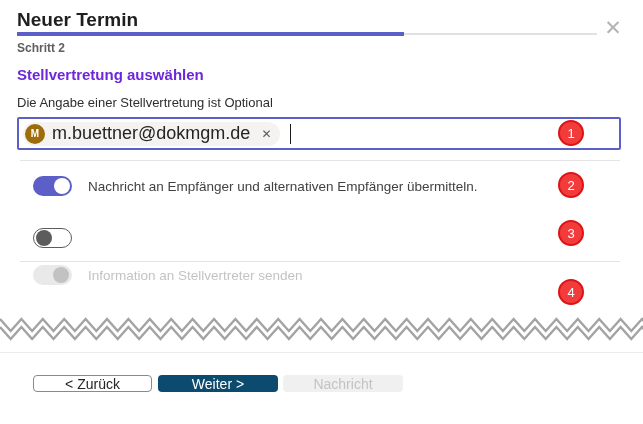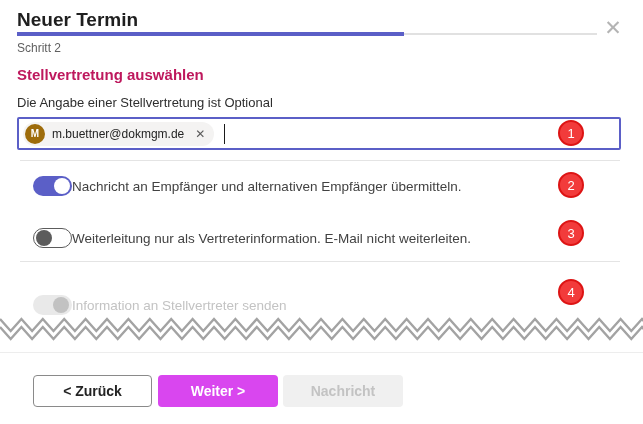--- a/index.html
+++ b/index.html
@@ -14,63 +14,63 @@
   .progress {
     position:absolute; left:17px; top:32px; width:580px; height:4px;
   }
   .progress .track {
     position:absolute; left:0; top:1px; width:100%; height:2px; background:#e1e1e1;
   }
   .progress .fill {
     position:absolute; left:0; top:0; width:66.7%; height:4px; background:#5b5fc7;
   }
   .step {
-    position:absolute; left:17px; top:41px; font-size:12px; color:#5f5f5f;
+    position:absolute; left:17px; top:41px; font-size:12px; color:#5f5f5f;font-weight:bold;
   }
   .close-btn {
     position:absolute; left:599px; top:13px; width:28px; height:28px;
     display:flex; align-items:center; justify-content:center;
     font-size:21px; font-weight:300; color:#b4b4b4; cursor:pointer; line-height:1;
   }
   .heading {
-    position:absolute; left:17px; top:66px; font-size:15px; font-weight:bold; color:#be185d;text-align:right;
+    position:absolute; left:17px; top:66px; font-size:15px; font-weight:bold; color:#6d28d9;text-align:right;
   }
   .subheading {
     position:absolute; left:17px; top:95px; font-size:13px; color:#2e2e2e;
   }
   .recipient-input {
     position:absolute; left:17px; top:117px; width:604px; height:33px;
     border:2px solid #5b5fc7; border-radius:2px; background:#fff;
     display:flex; align-items:center; padding-left:4px;
   }
   .chip {
     display:flex; align-items:center; height:24px; background:#f4f3f2;
     border-radius:12px; padding:0 9px 0 2px;
   }
   .avatar {
     width:20px; height:20px; border-radius:50%; background:#9e6c0b;
     color:#fff; font-size:10px; font-weight:bold;
     display:flex; align-items:center; justify-content:center; margin-right:7px;
   }
-  .chip-email { font-size:12px; color:#242424; }
+  .chip-email { font-size:18px; color:#242424; }
   .chip-remove {
     margin-left:11px; font-size:12px; color:#5a5a5a; cursor:pointer; line-height:1;
   }
   .caret { width:1px; height:20px; background:#1a1a1a; margin-left:10px; }
   .divider { position:absolute; left:20px; width:600px; height:1px; background:#e4e4e4; }
   .divider.d1 { top:160px; }
   .divider.d2 { top:261px; }
   .bottom-line { position:absolute; left:0; top:352px; width:643px; height:1px; background:#ededed; }
   .toggle-row {
     position:absolute; left:33px; right:85px; height:22px;
-    display:flex; align-items:center; 
+    display:flex; align-items:center; gap:16px;
   }
   .toggle-row.r1 { top:175px; }
   .toggle-row.r2 { top:227px; }
-  .toggle-row.r3 { top:294px; }
+  .toggle-row.r3 { top:264px; }
   .switch {
     position:relative; width:39px; height:20px; border-radius:10px; flex:0 0 auto; cursor:pointer;
   }
   .switch .knob {
     position:absolute; top:2px; width:16px; height:16px; border-radius:50%;
   }
   .switch.on { background:#5b5fc7; }
   .switch.on .knob { right:2px; background:#ffffff; }
   .switch.off { background:#ffffff; border:1px solid #5c5c5c; }
   .switch.off .knob { left:2px; top:1px; background:#5c5c5c; }
@@ -82,26 +82,26 @@
     position:absolute; left:558px; width:26px; height:26px; border-radius:50%;
     background:#f23b3b; border:2px solid #dd1414; color:#ffffff;
     font-size:13px; display:flex; align-items:center; justify-content:center;
   }
   .badge.b1 { top:120px; }
   .badge.b2 { top:172px; }
   .badge.b3 { top:220px; }
   .badge.b4 { top:279px; }
   .zigzag { position:absolute; left:0; top:315px; width:643px; height:34px; }
   .btn {
-    position:absolute; top:375px; height:32px; width:120px; border-radius:4px;
-    font-family:"Liberation Sans", sans-serif; font-size:14px; font-weight:bold;
+    position:absolute; top:375px; height:17px; width:120px; border-radius:4px;
+    font-family:"Liberation Sans", sans-serif; font-size:14px; font-weight:normal;
     display:flex; align-items:center; justify-content:center; cursor:pointer; border:none;
   }
   .btn-back { left:33px; width:119px; background:#ffffff; border:1px solid #8a8a8a; color:#242424; }
-  .btn-next { left:158px; background:#d946ef; color:#ffffff; }
+  .btn-next { left:158px; background:#0c4a6e; color:#ffffff; }
   .btn-save { left:283px; background:#f0f0f0; color:#c3c3c3; cursor:default; }
 </style>
 </head>
 <body>
 
 <div class="dialog">
 
   <div class="title">Neuer Termin</div>
 
   <div class="progress">
@@ -131,21 +131,20 @@
     <div class="switch on">
       <div class="knob"></div>
     </div>
     <div class="toggle-label">Nachricht an Empfänger und alternativen Empfänger übermitteln.</div>
   </div>
 
   <div class="toggle-row r2">
     <div class="switch off">
       <div class="knob"></div>
     </div>
-    <div class="toggle-label">Weiterleitung nur als Vertreterinformation. E-Mail nicht weiterleiten.</div>
   </div>
 
   <div class="divider d2"></div>
 
   <div class="toggle-row r3">
     <div class="switch disabled">
       <div class="knob"></div>
     </div>
     <div class="toggle-label disabled">Information an Stellvertreter senden</div>
   </div>

